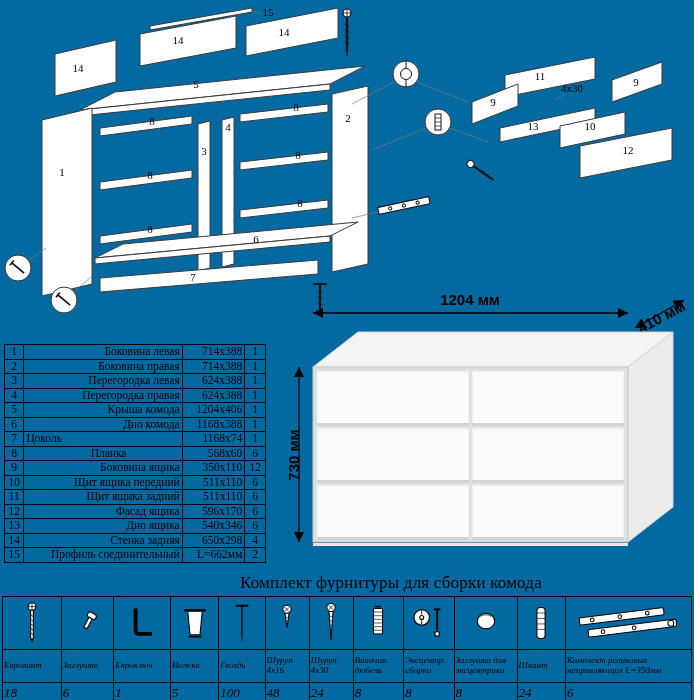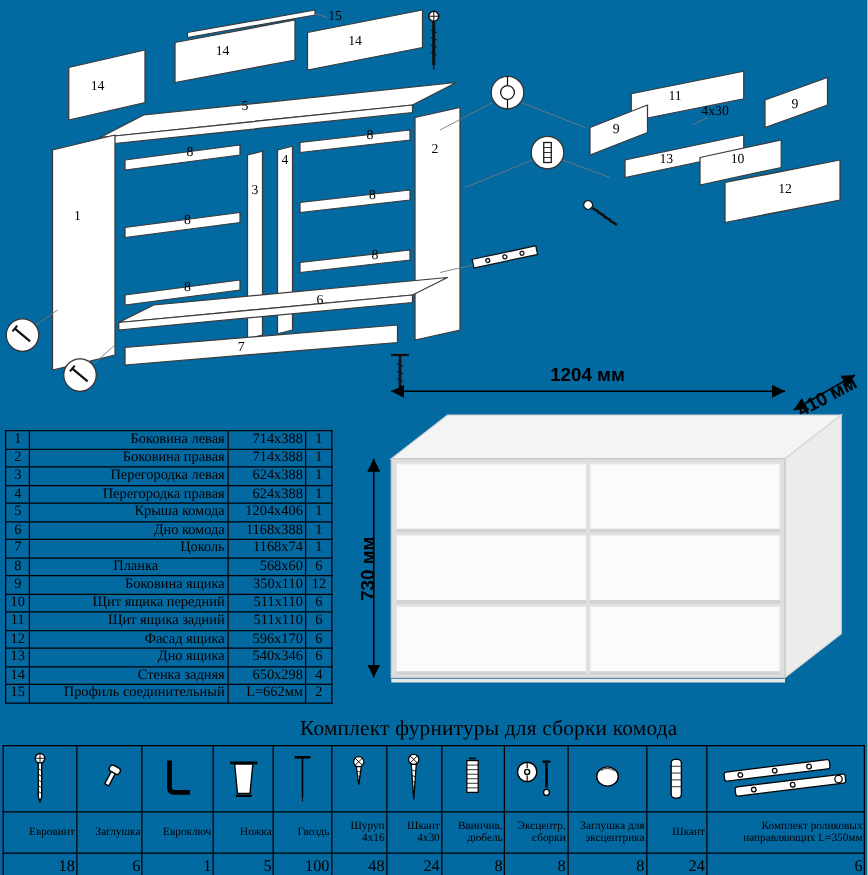--- a/index.html
+++ b/index.html
@@ -22,21 +22,21 @@
   
   #product{position:absolute;left:288px;top:292px;}
   #product .dim{font-family:"Liberation Sans",sans-serif;font-weight:bold;font-size:15px;fill:#000;}
   #product .arr{stroke:#000;stroke-width:1.3;}
   
   #title{position:absolute;left:0;top:573px;width:694px;text-align:center;
          font-size:17px;letter-spacing:.2px;margin-left:44px;}
   
   .hw{position:absolute;left:2px;top:596px;border-collapse:collapse;table-layout:fixed;
       width:690px;}
-  .hw td{border:1px solid #000;text-align:right;vertical-align:middle;padding:1px;overflow:hidden;}
+  .hw td{border:1px solid #000;text-align:left;vertical-align:middle;padding:1px;overflow:hidden;font-style:italic;}
   .hw .ico{height:50px;}
   .hw .nm{font-size:9px;line-height:1.1;height:30px;}
   .hw .qt{font-size:13px;height:17px;}
   .hw svg{display:block;margin:0 auto;}
 </style>
 </head>
 <body>
 
 <div id="page">
 
@@ -202,21 +202,21 @@
           <td class="c-qty">1</td>
         </tr>
         <tr>
           <td class="c-num">6</td>
           <td class="c-name">Дно комода</td>
           <td class="c-size">1168x388</td>
           <td class="c-qty">1</td>
         </tr>
         <tr>
           <td class="c-num">7</td>
-          <td class="c-name" style="text-align: right;">Цоколь</td>
+          <td class="c-name" style="text-align: left;">Цоколь</td>
           <td class="c-size">1168x74</td>
           <td class="c-qty">1</td>
         </tr>
         <tr>
           <td class="c-num">8</td>
           <td class="c-name" style="text-align: center; padding-left: 13px;">Планка</td>
           <td class="c-size">568x60</td>
           <td class="c-qty">6</td>
         </tr>
         <tr>
@@ -446,21 +446,21 @@
             </svg>
           </td>
     </tr>
     <tr>
       <td class="nm">Евровинт</td>
       <td class="nm">Заглушка</td>
       <td class="nm">Евроключ</td>
       <td class="nm">Ножка</td>
       <td class="nm">Гвоздь</td>
       <td class="nm">Шуруп 4x16</td>
-      <td class="nm">Шкант 4x30</td>
+      <td class="nm">Шуруп 4x30</td>
       <td class="nm">Ввинчив. дюбель</td>
       <td class="nm">Эксцентр. сборки</td>
       <td class="nm">Заглушка для эксцентрика</td>
       <td class="nm">Шкант</td>
       <td class="nm">Комплект роликовых направляющих L=350мм</td>
     </tr>
     <tr>
       <td class="qt">18</td>
       <td class="qt">6</td>
       <td class="qt">1</td>

